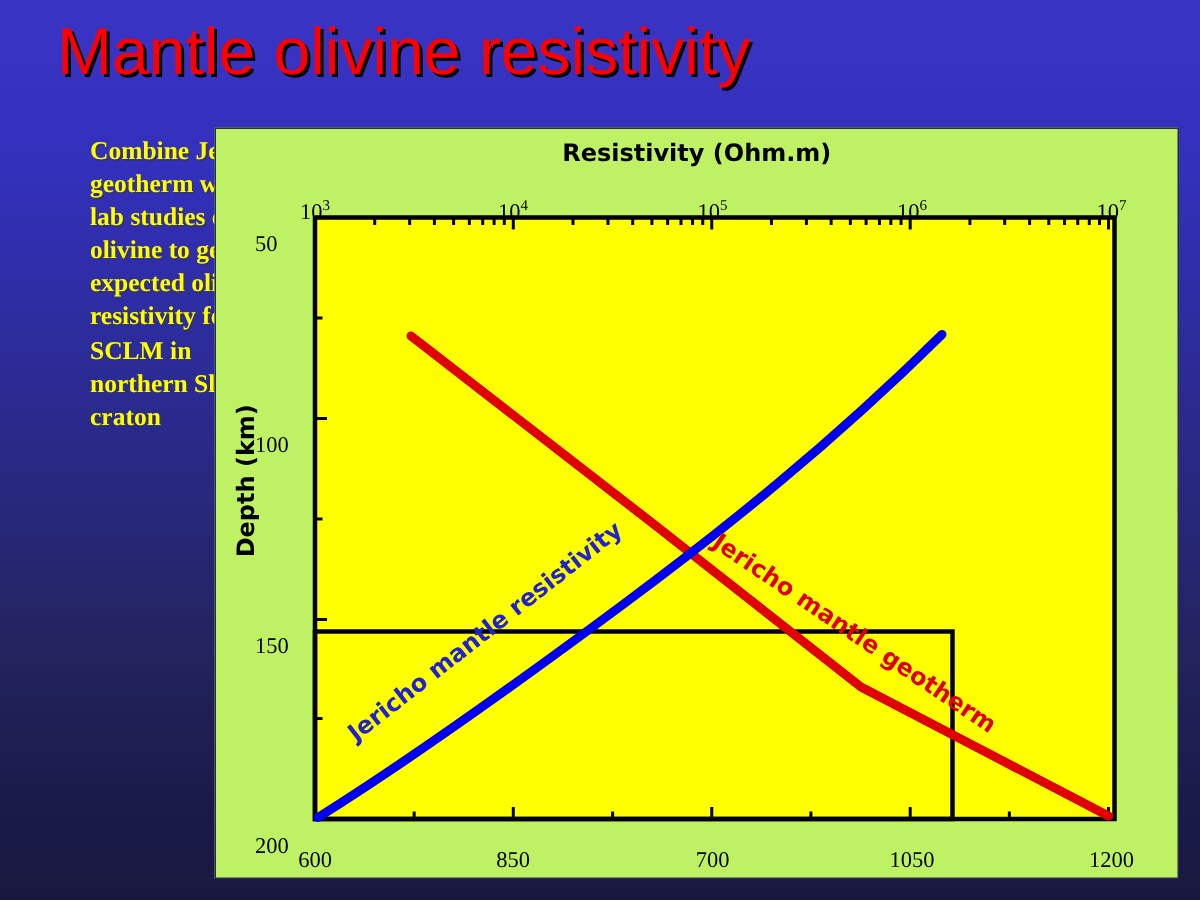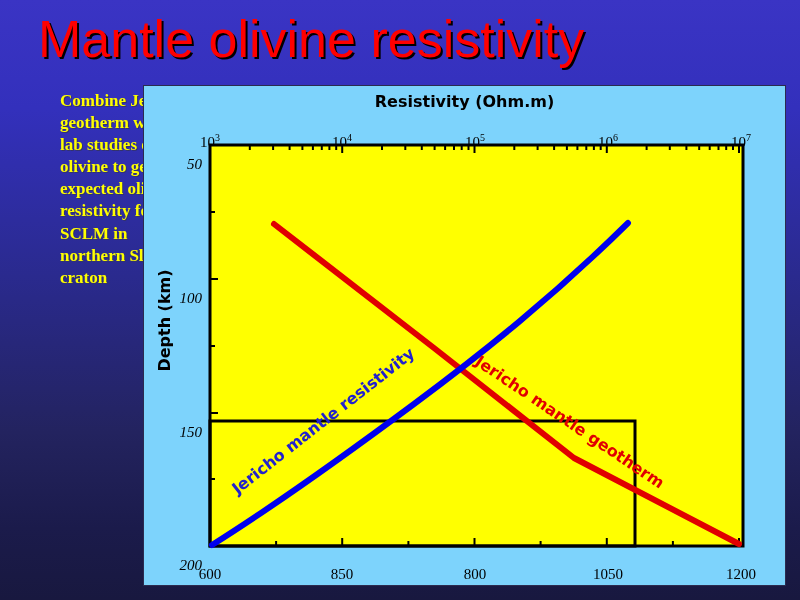--- a/index.html
+++ b/index.html
@@ -20,21 +20,21 @@
                 #18183F 100%);
     position: relative;
   }
 
   
   #slide-title {
     position: absolute;
     left: 38px;
     top: 12px;
     font-family: "Liberation Sans", sans-serif;
-    font-size: 52px;
+    font-size: 44px;
     font-weight: normal;
     color: #FF0000;
     text-shadow: 2px 2px 0 #000000;
     letter-spacing: 0px;
     white-space: nowrap;
     line-height: 1.05;
   }
 
   
   #body-text {
@@ -51,21 +51,21 @@
     margin-left: 42px;
   }
 
   
   #figure-panel {
     position: absolute;
     left: 143px;
     top: 85px;
     width: 643px;
     height: 501px;
-    background: #7dd3fc;
+    background: #bef264;
     border: 1px solid #2b2b4f;
     box-sizing: border-box;
   }
 
   
   .axis-title {
     position: absolute;
     font-family: "DejaVu Sans", sans-serif;
     font-weight: bold;
     font-size: 16px;
@@ -99,21 +99,21 @@
     white-space: nowrap;
     margin-top: 19px;
   }
   .tick-label sup {
     font-size: 10px;
     vertical-align: super;
     line-height: 0;
   }
   .tick-top  { transform: translateX(-50%); top: 29px; }
   .tick-bot  { transform: translateX(-50%); top: 461px; }
-  .tick-left { transform: translateY(-50%); text-align: right; font-style: italic; }
+  .tick-left { transform: translateY(-50%); text-align: left; }
 
   #plot-svg {
     position: absolute;
     left: 0; top: 0;
   }
 
   
   .curve-label {
     position: absolute;
     font-family: "DejaVu Sans", sans-serif;
@@ -150,21 +150,21 @@
   <div class="axis-title" id="left-axis-title">Depth (km)</div>
 
   <div class="tick-label tick-top" style="left:66px"><span>10</span><sup>3</sup></div>
   <div class="tick-label tick-top" style="left:198px"><span>10</span><sup>4</sup></div>
   <div class="tick-label tick-top" style="left:331px"><span>10</span><sup>5</sup></div>
   <div class="tick-label tick-top" style="left:464px"><span>10</span><sup>6</sup></div>
   <div class="tick-label tick-top" style="left:597px"><span>10</span><sup>7</sup></div>
 
   <div class="tick-label tick-bot" style="left:66px">600</div>
   <div class="tick-label tick-bot" style="left:198px">850</div>
-  <div class="tick-label tick-bot" style="left:331px">800</div>
+  <div class="tick-label tick-bot" style="left:331px">700</div>
   <div class="tick-label tick-bot" style="left:464px">1050</div>
   <div class="tick-label tick-bot" style="left:597px">1200</div>
 
   <div class="tick-label tick-left" style="left:26px; width:32px; top:59px;">50</div>
   <div class="tick-label tick-left" style="left:26px; width:32px; top:193px;">100</div>
   <div class="tick-label tick-left" style="left:26px; width:32px; top:327px;">150</div>
   <div class="tick-label tick-left" style="left:26px; width:32px; top:460px;">200</div>
 
   <svg id="plot-svg" width="643" height="501" viewBox="0 0 643 501">
 

